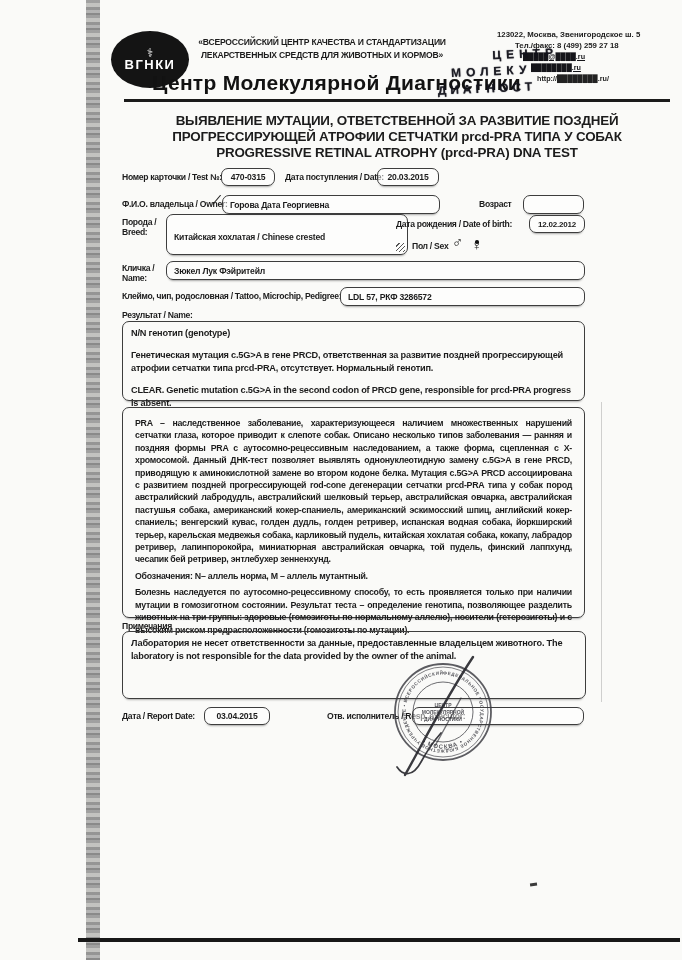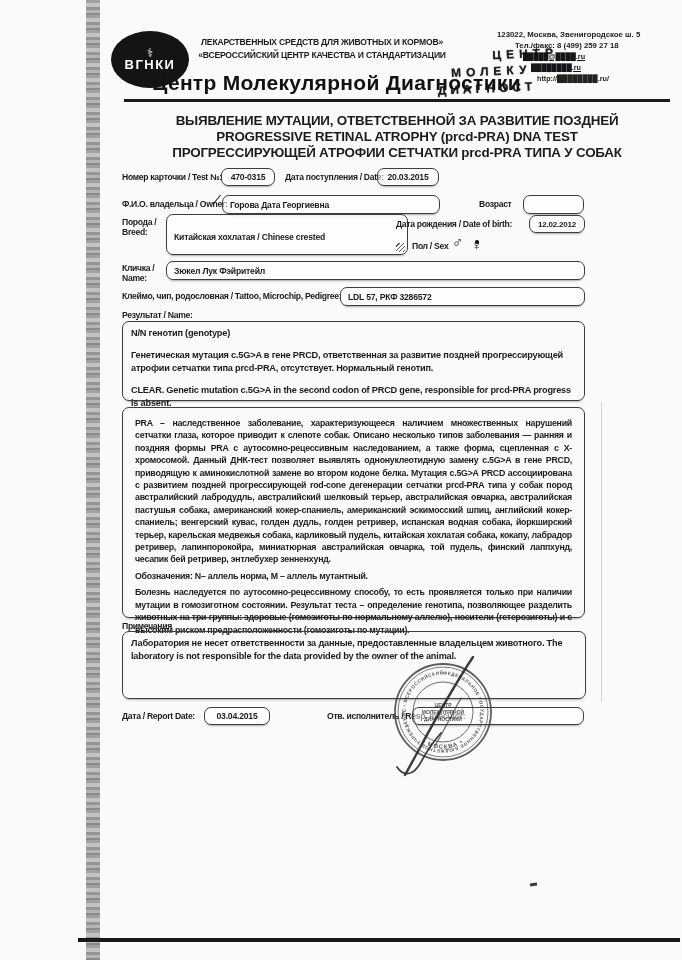--- a/index.html
+++ b/index.html
@@ -70,42 +70,42 @@
 <body>
 
 <div class="scan-band"></div>
 <div class="vstreak"></div>
 
 <div class="logo">
   <span class="sym">⚕</span>
   <span class="txt">ВГНКИ</span>
 </div>
 <div class="org">
+  <div>«ВСЕРОССИЙСКИЙ ЦЕНТР КАЧЕСТВА И СТАНДАРТИЗАЦИИ</div>
   <div>ЛЕКАРСТВЕННЫХ СРЕДСТВ ДЛЯ ЖИВОТНЫХ И КОРМОВ»</div>
-  <div>«ВСЕРОССИЙСКИЙ ЦЕНТР КАЧЕСТВА И СТАНДАРТИЗАЦИИ</div>
 </div>
 <div class="contact">
   <div>123022, Москва, Звенигородское ш. 5</div>
   <div class="c2">Тел./факс: 8 (499) 259 27 18</div>
   <div class="c3">█████@████.ru</div>
   <div class="c4">████████.ru</div>
   <div class="c5">http://████████.ru/</div>
 </div>
 <div class="dept-title">Центр Молекулярной Диагностики</div>
 <div class="overstamp">
   <div class="s1">ЦЕНТР</div>
   <div class="s2">МОЛЕКУ</div>
   <div class="s3">ДИАГНОСТ</div>
 </div>
 <div class="hrule"></div>
 
 <div class="doc-title">
   <div>ВЫЯВЛЕНИЕ МУТАЦИИ, ОТВЕТСТВЕННОЙ ЗА РАЗВИТИЕ ПОЗДНЕЙ</div>
+  <div>ПРОГРЕССИРУЮЩЕЙ АТРОФИИ СЕТЧАТКИ prcd-PRA ТИПА У СОБАК</div>
   <div>PROGRESSIVE RETINAL ATROPHY (prcd-PRA) DNA TEST</div>
-  <div>ПРОГРЕССИРУЮЩЕЙ АТРОФИИ СЕТЧАТКИ prcd-PRA ТИПА У СОБАК</div>
 </div>
 
 <div class="lbl" style="left:122px;top:172px;">Номер карточки / Test №:</div>
 <div class="fbox center" style="left:221px;top:168px;width:54px;height:18px;">
   <span>470-0315</span>
 </div>
 <div class="lbl" style="left:285px;top:172px;">Дата поступления / Date:</div>
 <div class="fbox center" style="left:377px;top:168px;width:62px;height:18px;">
   <span>20.03.2015</span>
 </div>

